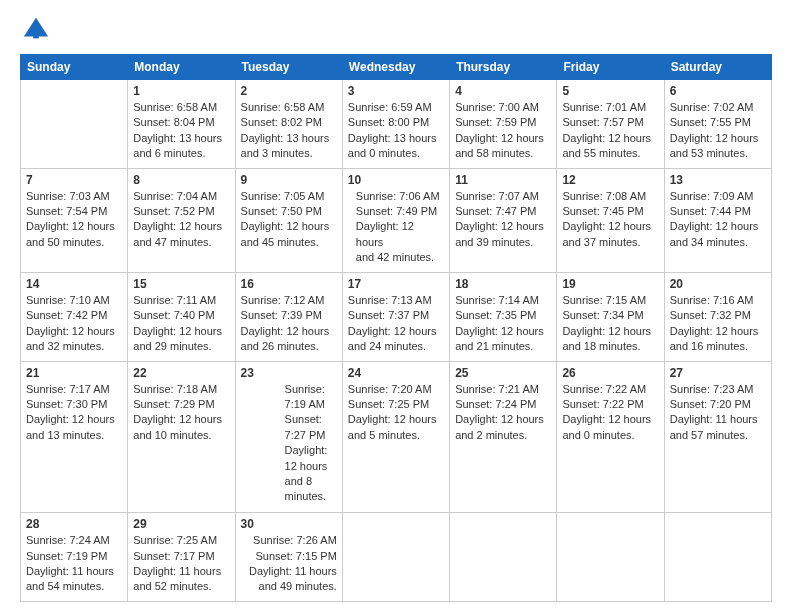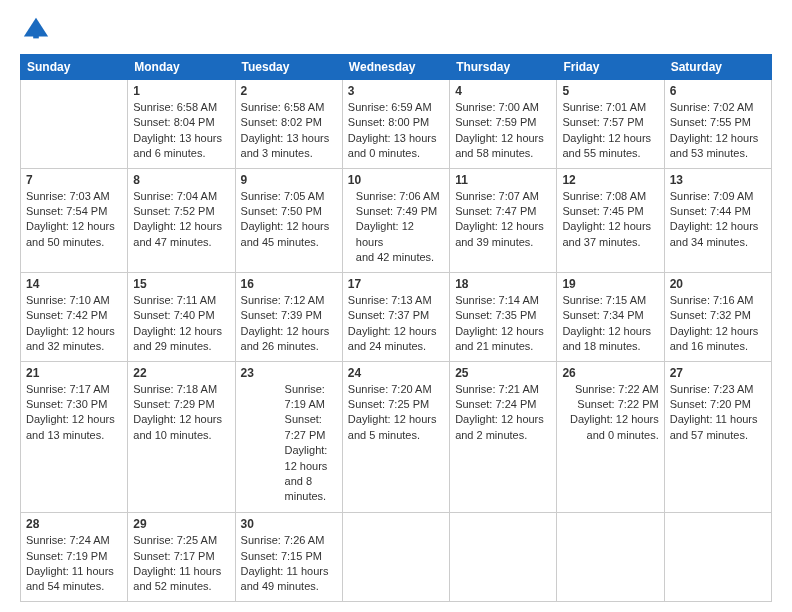--- a/index.html
+++ b/index.html
@@ -312,21 +312,21 @@
           </td>
           <td>
             <span class="day-num">25</span>
             <div class="day-info" style="white-space: pre-line;">Sunrise: 7:21 AM
 Sunset: 7:24 PM
 Daylight: 12 hours
 and 2 minutes.</div>
           </td>
           <td>
             <span class="day-num">26</span>
-            <div class="day-info" style="white-space: pre-line; text-align: right;">Sunrise: 7:22 AM
+            <div class="day-info" style="white-space: pre-line;">Sunrise: 7:22 AM
 Sunset: 7:22 PM
 Daylight: 12 hours
 and 0 minutes.</div>
           </td>
           <td>
             <span class="day-num">27</span>
             <div class="day-info" style="white-space: pre-line;">Sunrise: 7:23 AM
 Sunset: 7:20 PM
 Daylight: 11 hours
 and 57 minutes.</div>
@@ -342,21 +342,21 @@
           </td>
           <td>
             <span class="day-num">29</span>
             <div class="day-info" style="white-space: pre-line;">Sunrise: 7:25 AM
 Sunset: 7:17 PM
 Daylight: 11 hours
 and 52 minutes.</div>
           </td>
           <td>
             <span class="day-num">30</span>
-            <div class="day-info" style="white-space: pre-line;">Sunrise: 7:26 AM
+            <div class="day-info" style="white-space: pre-line; text-align: right;">Sunrise: 7:26 AM
 Sunset: 7:15 PM
 Daylight: 11 hours
 and 49 minutes.</div>
           </td>
           <td></td>
           <td></td>
           <td></td>
           <td></td>
         </tr>
       </tbody>

